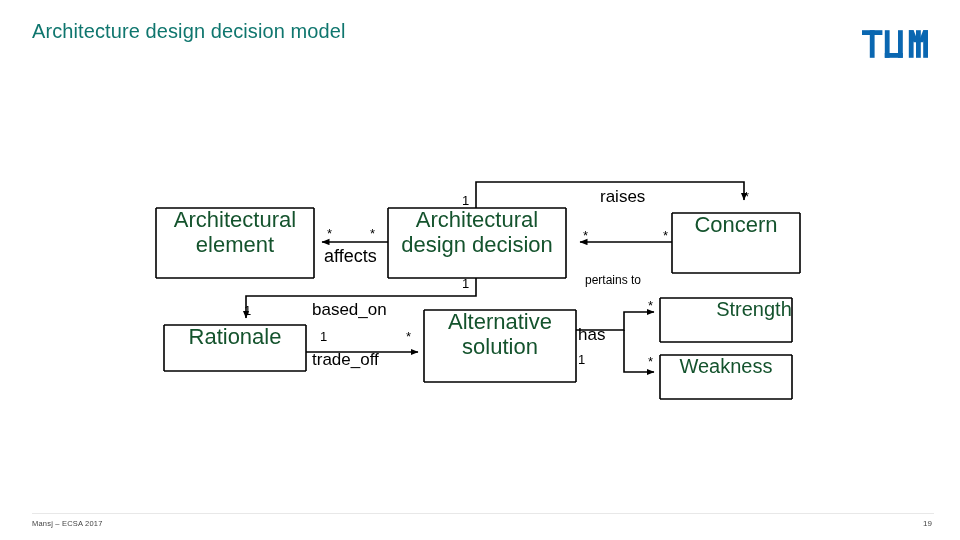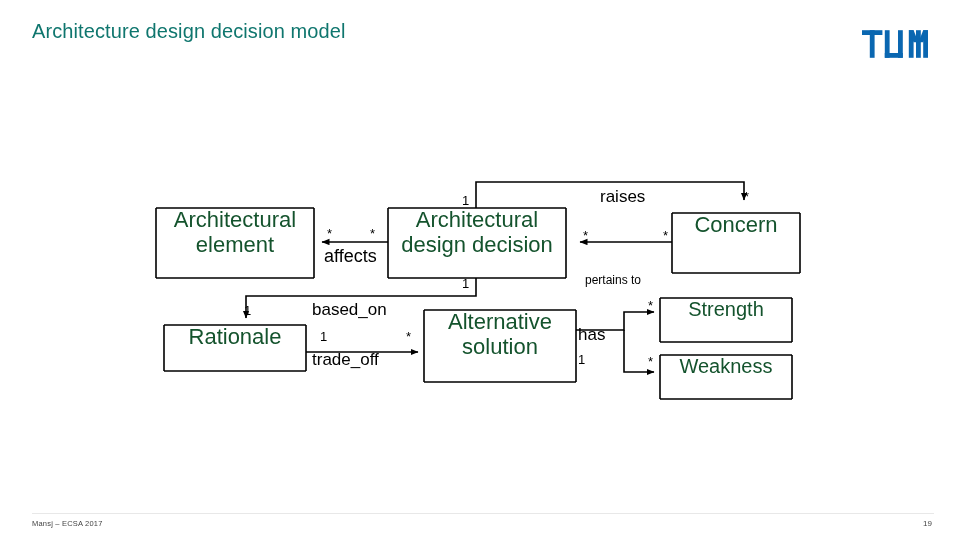--- a/index.html
+++ b/index.html
@@ -167,21 +167,21 @@
 
   <div class="node" style="left:164px; top:325px; width:142px; height:46px; font-size:22px;">
     <span class="node-text">Rationale</span>
   </div>
 
   <div class="node" style="left:424px; top:310px; width:152px; height:72px; font-size:22px;">
     <span class="node-text">Alternative
 solution</span>
   </div>
 
-  <div class="node" style="left:660px; top:298px; width:132px; height:40px; font-size:20px;">
+  <div class="node" style="left:688px; top:298px; width:132px; height:40px; font-size:20px;">
     <span class="node-text">Strength</span>
   </div>
 
   <div class="node" style="left:660px; top:355px; width:132px; height:44px; font-size:20px;">
     <span class="node-text">Weakness</span>
   </div>
 
   <div class="edge-label" style="left:324px; top:246px; font-size:18px;">affects</div>
   <div class="edge-label" style="left:600px; top:187px; font-size:17px;">raises</div>
   <div class="edge-label" style="left:585px; top:247px; font-size:12px;margin-top:26px;">pertains to</div>

